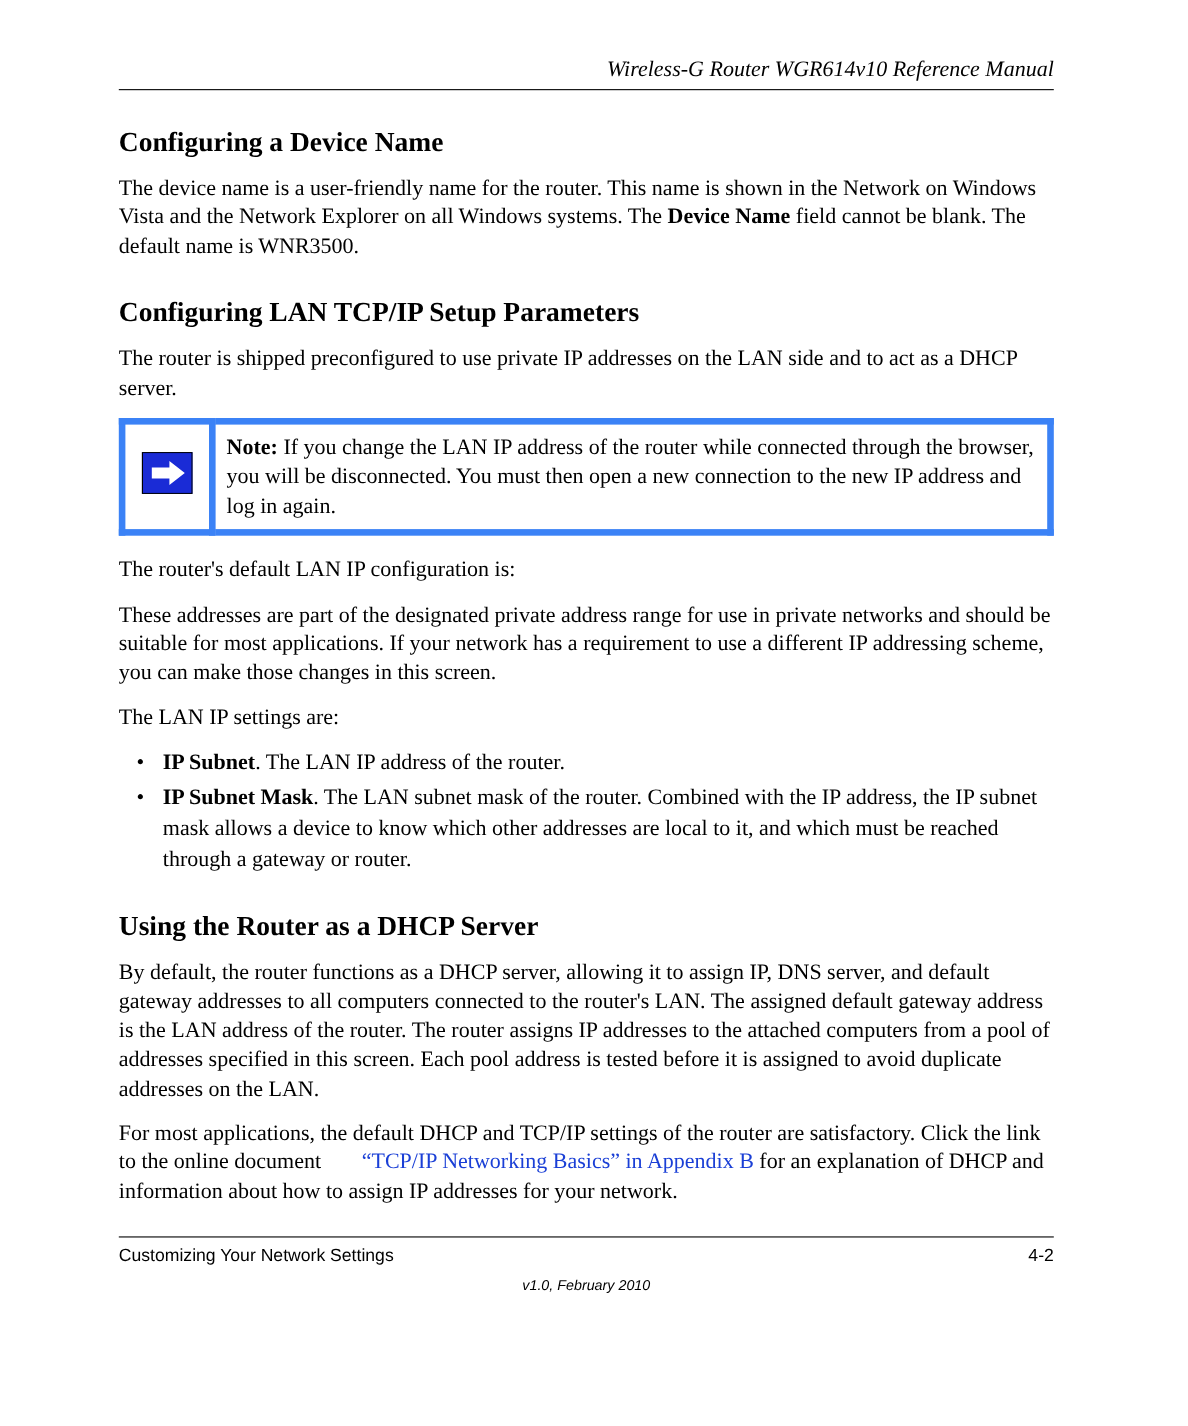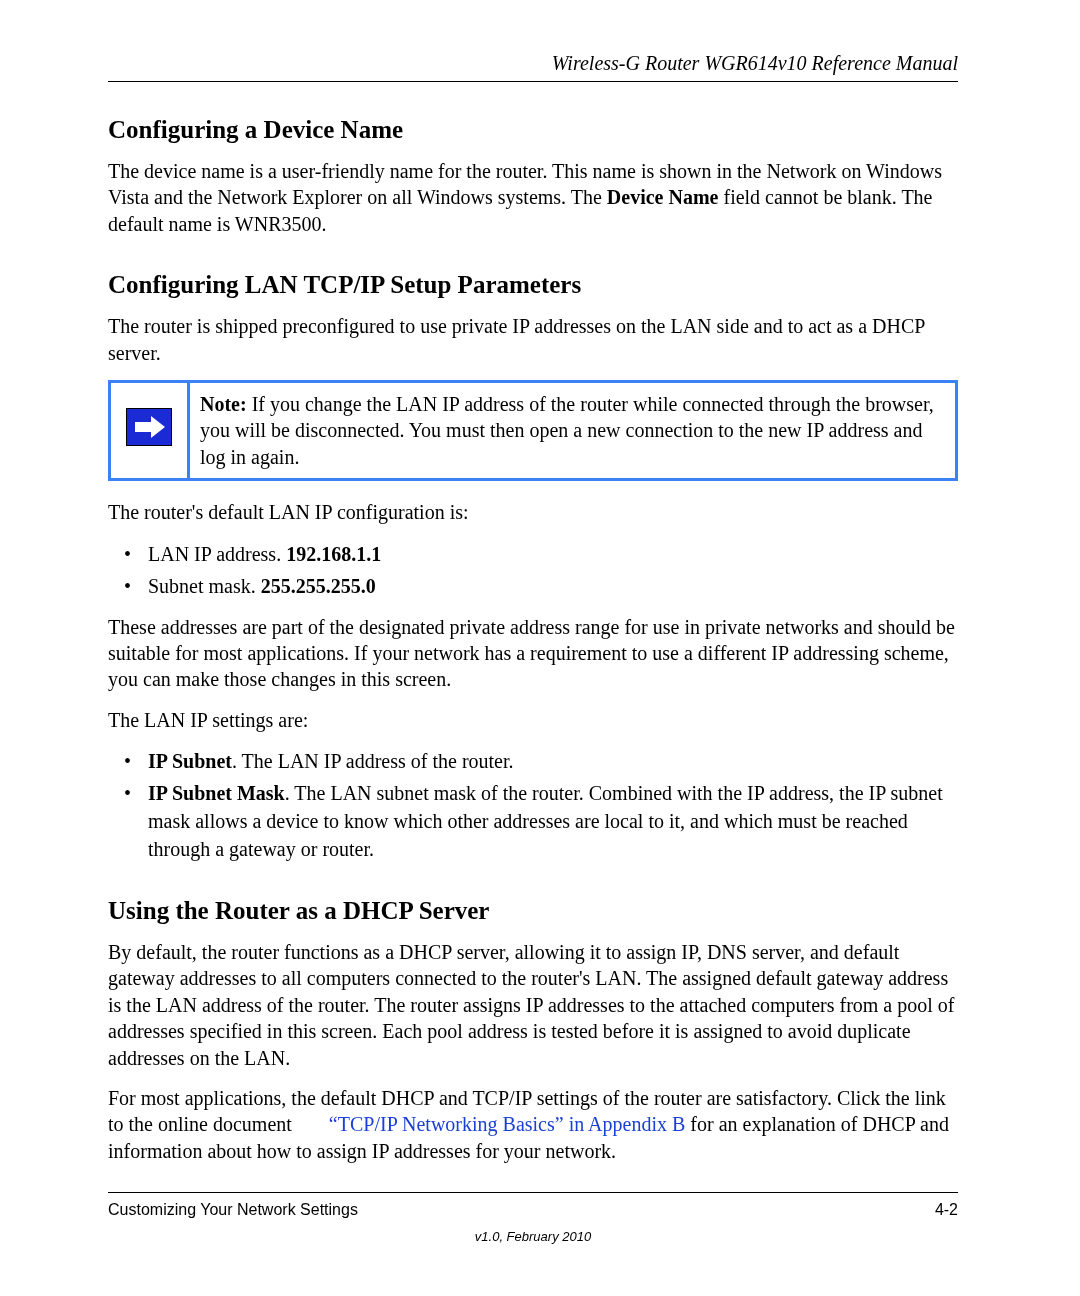--- a/index.html
+++ b/index.html
@@ -31,21 +31,21 @@
     font-size:20px;
     line-height:1.32;
     margin:0 0 14px 0;
   }
   .note-table{
     border-collapse:collapse;
     width:100%;
     margin:6px 0 18px 0;
   }
   .note-table td{
-    border:3px solid #3b82f6;
+    border:6px solid #3b82f6;
     vertical-align:middle;
     padding:8px 10px;
     font-size:20px;
     line-height:1.32;
   }
   .note-icon-cell{width:56px;text-align:center;}
   .note-icon{
     width:44px;height:36px;
     background:#1a2bd6;
     border:1px solid #000;
@@ -120,28 +120,20 @@
       </td>
       <td>
         <span class="bold">Note:</span><span> If you change the LAN IP address of the router while connected through the browser, you will be disconnected. You must then open a new connection to the new IP address and log in again.</span>
       </td>
     </tr>
   </tbody>
     </table>
 
   <p class="body">The router's default LAN IP configuration is:</p>
 
-  <ul class="bullets">
-    <li>
-      <span>LAN IP address. </span><span class="bold">192.168.1.1</span>
-    </li>
-    <li>
-      <span>Subnet mask. </span><span class="bold">255.255.255.0</span>
-    </li>
-  </ul>
 
   <p class="body">These addresses are part of the designated private address range for use in private networks and should be suitable for most applications. If your network has a requirement to use a different IP addressing scheme, you can make those changes in this screen.</p>
   <p class="body">The LAN IP settings are:</p>
 
   <ul class="bullets">
     <li>
       <span class="bold">IP Subnet</span><span>. The LAN IP address of the router.</span>
     </li>
     <li>
       <span class="bold">IP Subnet Mask</span><span>. The LAN subnet mask of the router. Combined with the IP address, the IP subnet mask allows a device to know which other addresses are local to it, and which must be reached through a gateway or router.</span>

